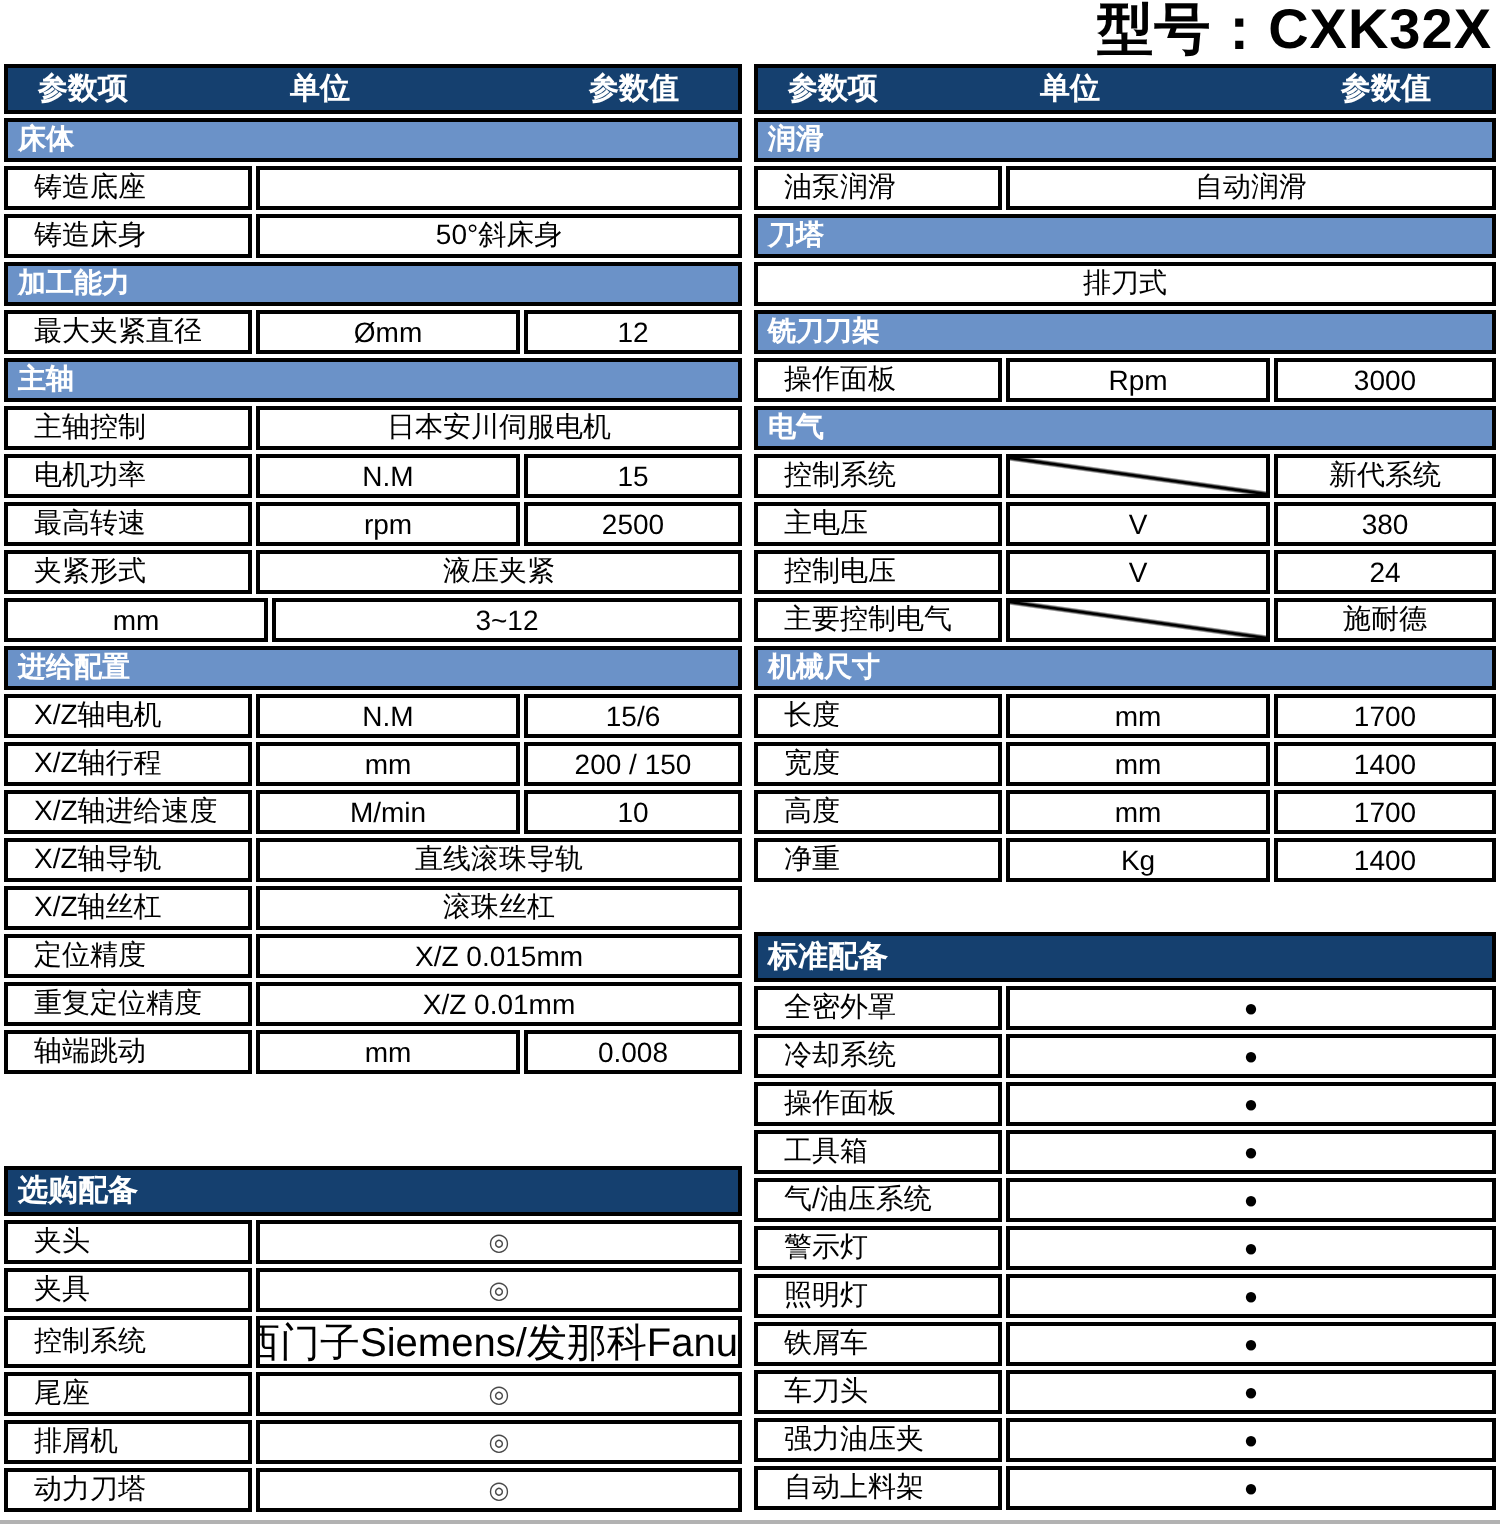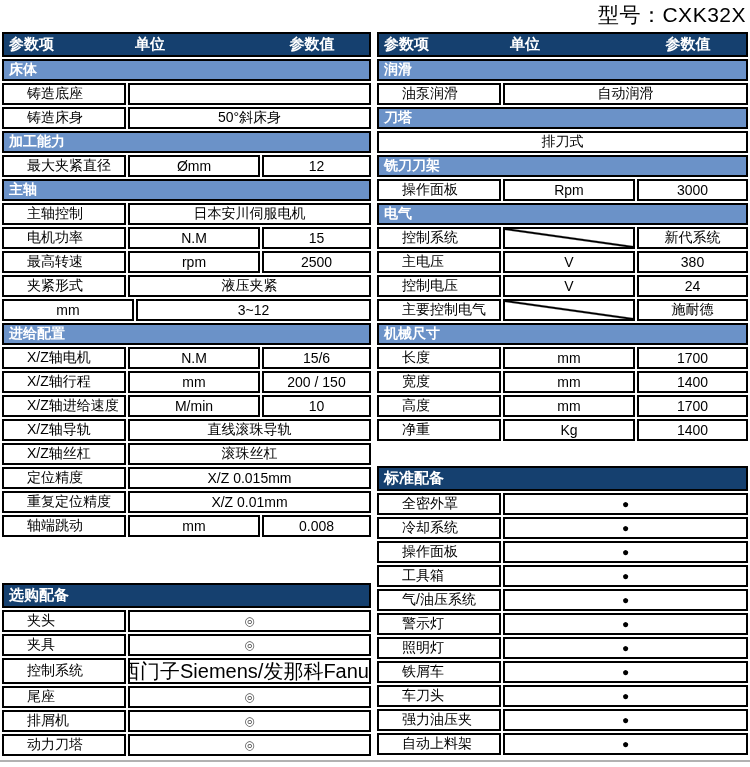--- a/index.html
+++ b/index.html
@@ -8,48 +8,48 @@
     --border:#000000;
   }
   html,body{margin:0;padding:0;}
   body{
     width:750px;height:767px;background:#ffffff;position:relative;
     font-family:"Liberation Sans","DejaVu Sans",sans-serif;color:#000;
     overflow:hidden;
   }
   .page-title{
     position:absolute;top:0px;right:4px;height:30px;line-height:30px;
-    font-size:21px;font-weight:400;letter-spacing:.5px;color:#000;
+    font-size:28px;font-weight:700;letter-spacing:.5px;color:#000;
   }
   .col{position:absolute;top:32px;}
   .col-left{left:2px;width:369px;}
   .col-right{left:377px;width:371px;}
 
   .trow{display:flex;gap:2px;margin-bottom:2px;height:22px;}
   .cell{
     box-sizing:border-box;border:2px solid var(--border);background:#fff;
     display:flex;align-items:center;justify-content:center;
     font-size:14px;white-space:nowrap;overflow:hidden;height:100%;
   }
-  .cell.label{width:124px;justify-content:flex-start;padding-left:23px;}
+  .cell.label{width:124px;justify-content:flex-start;padding-left:13px;}
   .cell.unit{width:132px;}
   .cell.value{flex:1;}
   .cell.merged{flex:1;}
   .cell.diag{
     background-image:linear-gradient(to top right,
       transparent calc(50% - 1.6px), #000 calc(50% - .4px),
       #000 calc(50% + .4px), transparent calc(50% + 1.6px));
   }
   .hdr{
     box-sizing:border-box;height:25px;margin-bottom:2px;
     background:var(--header-bg);border:2px solid var(--border);
     color:#fff;font-weight:bold;font-size:15px;
     display:flex;align-items:center;
   }
-  .hdr .h-param{width:126px;padding-left:5px;}
+  .hdr .h-param{width:126px;padding-left:15px;}
   .hdr .h-unit{width:120px;}
   .hdr .h-value{flex:1;text-align:center;}
   .sectionrow{
     box-sizing:border-box;height:22px;margin-bottom:2px;
     background:var(--section-bg);border:2px solid var(--border);
     color:#fff;font-weight:bold;font-size:14px;
     display:flex;align-items:center;padding-left:5px;
   }
   .subhdr{
     box-sizing:border-box;height:25px;margin-bottom:2px;

